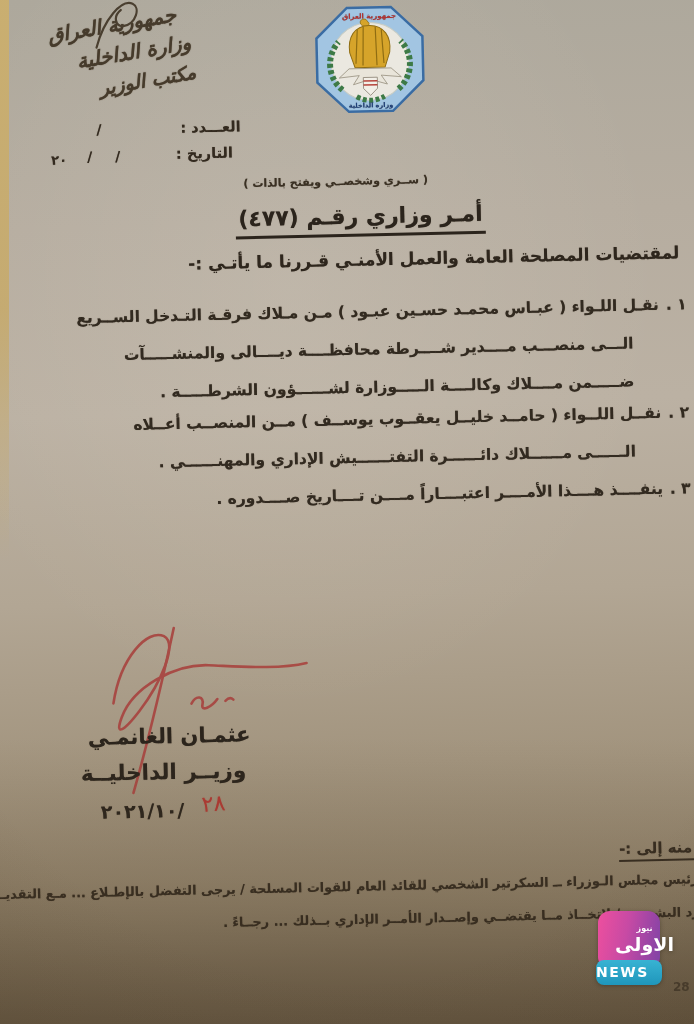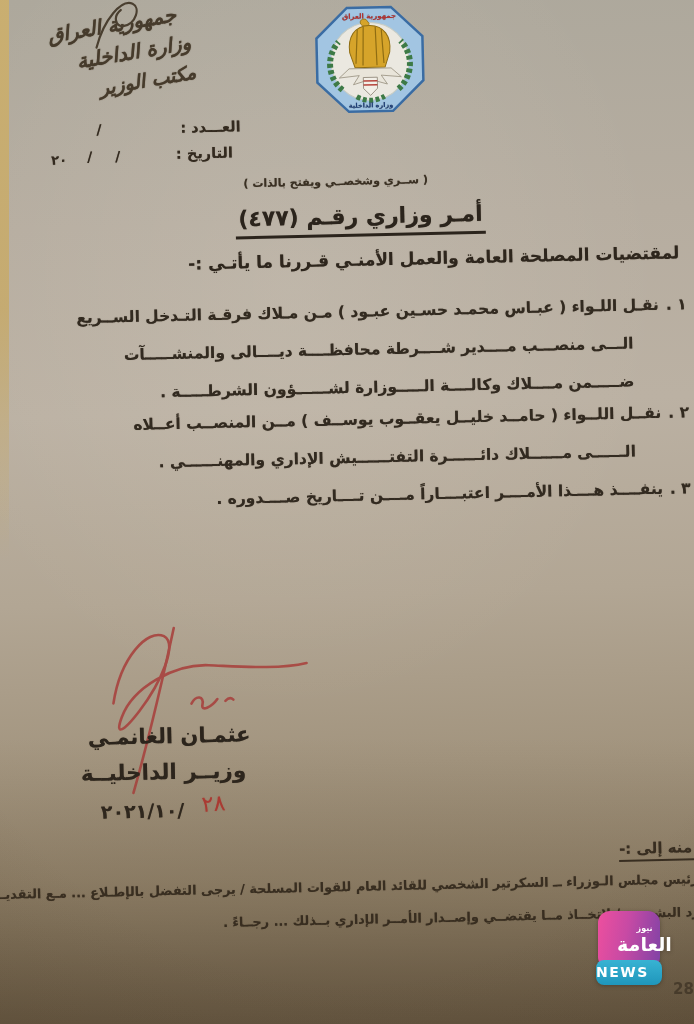--- a/index.html
+++ b/index.html
@@ -84,21 +84,21 @@
     color:#fff; direction:rtl;padding-left:31px;
   }
   .news-tag-small { font-size:8px; font-weight:bold; line-height:8px; }
   .news-tag-large { font-size:19px; font-weight:bold; line-height:22px; }
   .news-banner {
     position:absolute; left:0; bottom:0; width:66px; height:25px; border-radius:8px;
     background:linear-gradient(180deg,#38b3d3,#1f96bb);
     color:#fff; font-size:14px; font-weight:bold; letter-spacing:1.5px;
     line-height:25px;
   }
-  .page-frag { position:absolute; left:673px; top:980px; font-size:15px; font-weight:bold; color:#473b2b; }
+  .page-frag { position:absolute; left:673px; top:980px; font-size:12px; font-weight:bold; color:#473b2b; }
 </style>
 </head>
 <body>
 
 <div class="paper"></div>
 <div class="left-edge"></div>
 
 <div class="doc">
 
   <div class="abs stamp">
@@ -170,18 +170,18 @@
   <div class="abs dist-line1">ب رئيس مجلس الـوزراء ــ السكرتير الشخصي للقائد العام للقوات المسلحة / يرجى التفضل بالإطـلاع ... مـع التقديـر .</div>
   <div class="abs dist-line2">ـوارد البشريــة / لاتخــاذ مــا يقتضــي وإصــدار الأمــر الإداري بــذلك ... رجــاءً .</div>
 
 </div>
 
 <div class="vignette"></div>
 
 <div class="news-logo">
   <div class="news-pink">
     <div class="news-tag-small">نيوز</div>
-    <div class="news-tag-large">العامة</div>
+    <div class="news-tag-large">الاولى</div>
   </div>
   <div class="news-banner">NEWS</div>
 </div>
 
 <div class="page-frag">28</div>
 
 </body></html>

